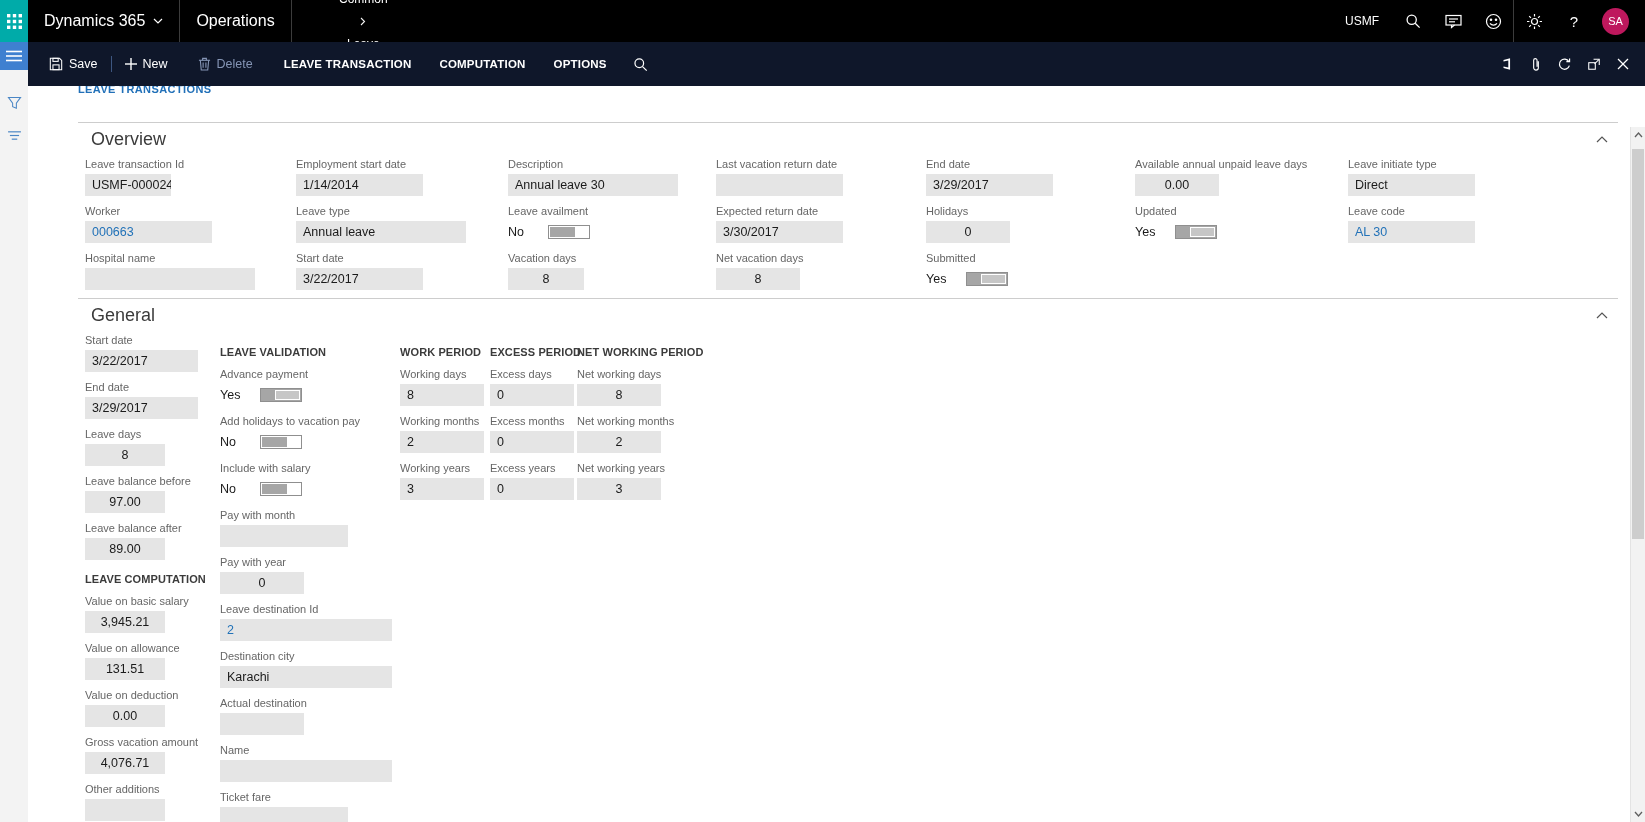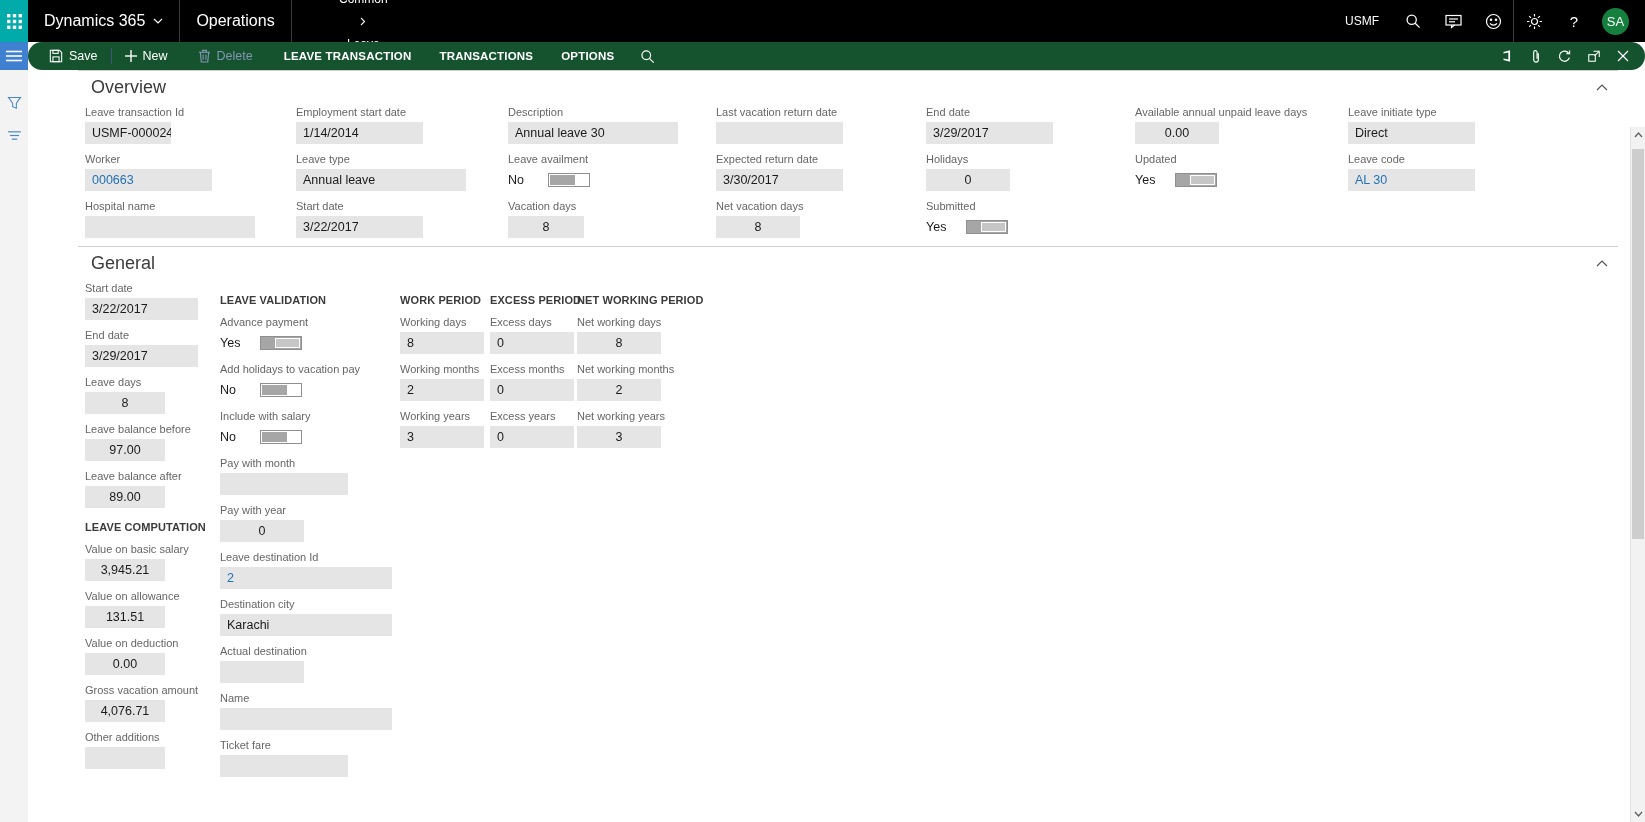--- a/index.html
+++ b/index.html
@@ -23,26 +23,26 @@
             display:flex; align-items:center; z-index:4; }
   .seg { height:42px; display:flex; align-items:center; gap:8px; padding:8px 16px; font-size:16px; cursor:pointer; white-space:nowrap; }
   .vdiv { width:1px; height:42px; background:#3c3c3c; }
   .crumbs { display:flex; align-items:center; gap:11px; font-size:12px; padding-left:22px;flex-direction:column; }
   .crumb { cursor:pointer; white-space:nowrap; }
   .crumb-sep { opacity:.95; }
   .topbar-right { margin-left:auto; display:flex; align-items:center; padding-right:8px; }
   .company { font-size:12px; padding:0 14px; cursor:pointer; }
   .tbicon { width:40px; height:42px; display:flex; align-items:center; justify-content:center; cursor:pointer; }
   .help-q { font-size:15px; }
-  .avatar { width:27px; height:27px; border-radius:50%; background:#15803d; color:#fff; font-size:13px;
+  .avatar { width:27px; height:27px; border-radius:50%; background:#be185d; color:#fff; font-size:11px;
             display:flex; align-items:center; justify-content:center; margin:0 8px; cursor:pointer; }
 
   
-  .actionbar { position:absolute; left:28px; top:42px; right:0; height:28px; background:#14532d; color:#fff;
-               display:flex; align-items:center; z-index:4;border-radius:14px; }
+  .actionbar { position:absolute; left:28px; top:42px; right:0; height:44px; background:#0f172a; color:#fff;
+               display:flex; align-items:center; z-index:4; }
   .ab-btn { display:flex; align-items:center; gap:6px; padding:0 11px; height:28px; font-size:12.5px; cursor:pointer; white-space:nowrap; }
   .ab-btn.disabled { color:#8595b5; cursor:default; }
   .ab-sep { width:1px; height:16px; background:#3d5680; margin:0 2px; }
   .ab-tab { padding:0 14px; height:28px; display:flex; align-items:center; font-size:11.5px; font-weight:700;
             letter-spacing:.2px; cursor:pointer; white-space:nowrap; }
   .ab-search { padding:0 12px; cursor:pointer; }
   .ab-right { margin-left:auto; display:flex; align-items:center; padding-right:8px; }
   .ab-ic { width:29px; height:28px; display:flex; align-items:center; justify-content:center; cursor:pointer; }
 
   
@@ -232,21 +232,21 @@
         <line x1="1" y1="3.5" x2="13" y2="3.5"></line>
           <path d="M5 3.5V1.5h4v2"></path>
           <path d="M2.5 3.5l1 10.5h7l1-10.5"></path>
           <line x1="5.5" y1="6" x2="5.5" y2="11.5"></line>
           <line x1="8.5" y1="6" x2="8.5" y2="11.5"></line>
       </svg>
     </span>
     <span>Delete</span>
   </div>
   <div class="ab-tab" style="margin-left:6px;">LEAVE TRANSACTION</div>
-  <div class="ab-tab">TRANSACTIONS</div>
+  <div class="ab-tab">COMPUTATION</div>
   <div class="ab-tab">OPTIONS</div>
   <div class="ab-search">
     <svg width="15" height="15" viewBox="0 0 16 16" fill="none" stroke="#fff" stroke-width="1.3">
       <circle cx="6.7" cy="6.7" r="4.6"></circle>
         <line x1="10.2" y1="10.2" x2="14.6" y2="14.6"></line>
     </svg>
   </div>
   <div class="ab-right">
     <div class="ab-ic">
       <svg width="14" height="14" viewBox="0 0 16 16">
@@ -275,20 +275,21 @@
       <svg width="12" height="12" viewBox="0 0 12 12" stroke="#fff" stroke-width="1.2">
           <line x1="1" y1="1" x2="11" y2="11"></line>
           <line x1="11" y1="1" x2="1" y2="11"></line>
         </svg>
     </div>
   </div>
 </div>
 
 <div class="content">
 
+  <div class="caption">LEAVE TRANSACTIONS</div>
 
   <div class="hr"></div>
   <div class="sect-hdr">
     <span class="sect-title">Overview</span>
     <span class="collapse-btn">
       <svg width="12" height="7" viewBox="0 0 12 7" fill="none" stroke="#555" stroke-width="1.2">
           <path d="M1 6l5-5 5 5"></path>
         </svg>
     </span>
   </div>

